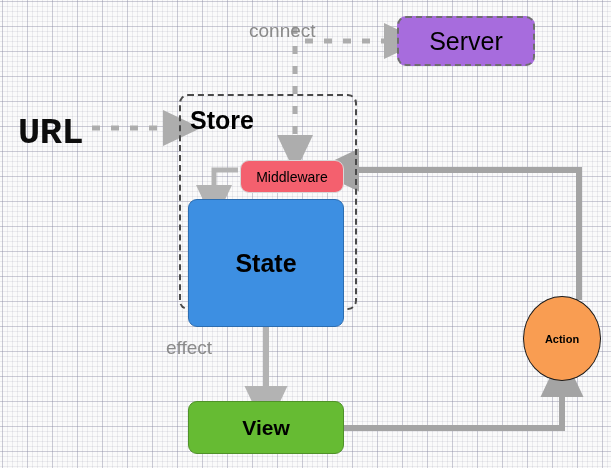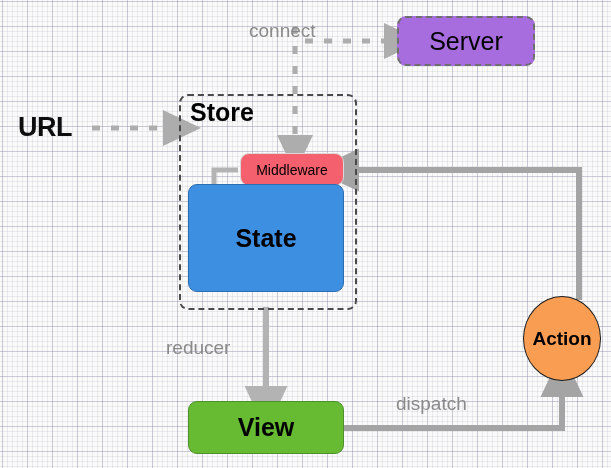--- a/index.html
+++ b/index.html
@@ -40,80 +40,81 @@
   .node-server {
     left: 397px; top: 16px;
     width: 138px; height: 50px;
     background: #A76CDD;
     border: 2px dashed #6e6e6e;
     border-radius: 9px;
     font-size: 25px;
     font-weight: normal;
   }
   .node-middleware {
-    left: 240px; top: 153px;
+    left: 240px; top: 160px;
     width: 104px; height: 33px;
     background: #F4606E;
     border: 1.5px solid #d8d8d8;
     border-radius: 9px;
     font-size: 14px;
     font-weight: normal;
   }
   .node-state {
-    left: 188px; top: 184px;
-    width: 156px; height: 108px;
+    left: 188px; top: 199px;
+    width: 156px; height: 128px;
     background: #3D8FE2;
     border: 1.5px solid #2c6db0;
     border-radius: 9px;
     font-size: 25px;
     font-weight: bold;
   }
   .node-view {
     left: 188px; top: 401px;
     width: 156px; height: 53px;
     background: #66BB33;
     border: 1.5px solid #4f9128;
     border-radius: 9px;
-    font-size: 25px;
+    font-size: 21px;
     font-weight: bold;
   }
   .node-action {
     left: 523px; top: 296px;
     width: 78px; height: 85px;
     background: #F99D52;
     border: 1.5px solid #1b1b1b;
     border-radius: 50%;
-    font-size: 19px;
+    font-size: 11px;
     font-weight: bold;
   }
   .store-group {
     position: absolute;
     left: 179px; top: 94px;
     width: 178px; height: 216px;
     border: 2px dashed #4a4a4a;
     border-radius: 9px;
     box-sizing: border-box;
     background: transparent;
   }
   .store-title {
     position: absolute;
-    left: 190px; top: 98px;
+    left: 190px; top: 106px;
     width: 110px;
     font-size: 25px;
     font-weight: bold;
     color: #000000;
     text-align: left;
   }
   .label-url {
     position: absolute;
     left: 18px; top: 112px;
-    font-size: 27px;
+    font-size: 37px;
     font-weight: bold;
     color: #0d0d0d;
     letter-spacing: -0.5px;
+    font-family: Liberation Mono, monospace;
   }
   .edge-label {
     position: absolute;
     color: #8a8a8a;
     font-size: 19px;
     font-weight: normal;
     white-space: nowrap;
   }
   .label-effect { left: 249px; top: 20px; }
   .label-reducer { left: 116px; top: 158px; }
@@ -195,17 +196,16 @@
 
   <div class="node node-view">
     <span>View</span>
   </div>
 
   <div class="node node-action">
     <span>Action</span>
   </div>
 
   <div class="edge-label label-effect">connect</div>
-  <div class="edge-label label-connect">reducer</div>
-  <div class="edge-label label-dispatch">dispatch</div>
+  <div class="edge-label label-connect">effect</div>
 
 
 </div>
 
 </body></html>

